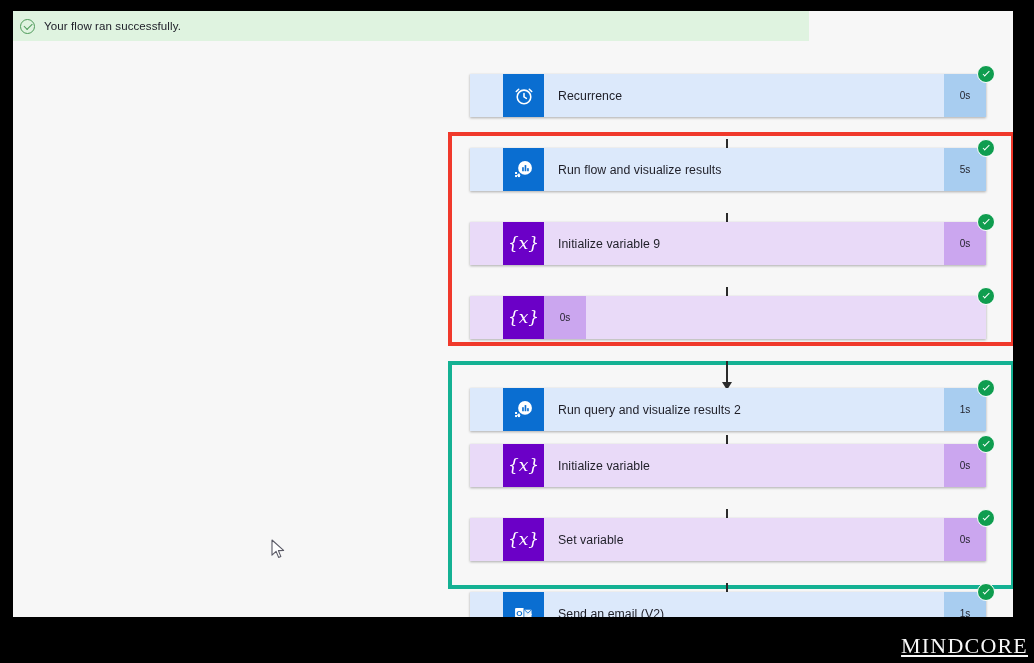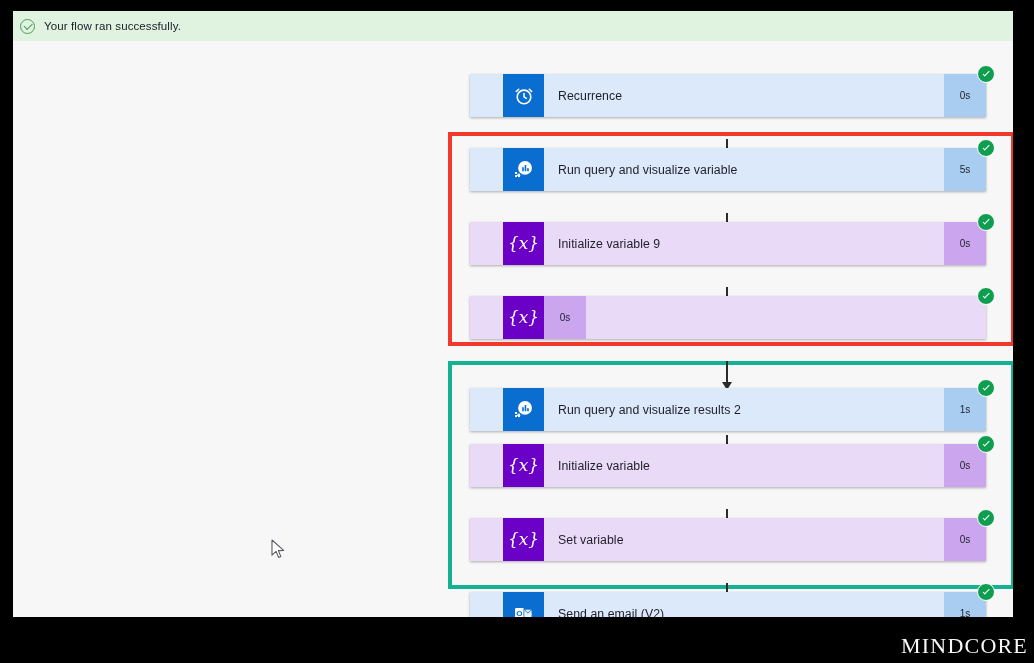--- a/index.html
+++ b/index.html
@@ -19,21 +19,21 @@
     position: absolute;
     left: 13px; top: 11px;
     width: 1000px; height: 606px;
     background: #f7f7f7;
     overflow: hidden;
   }
   
   #banner {
     position: absolute;
     left: 0; top: 0;
-    width: 1000px; height: 30px;
+    width: 796px; height: 30px;
     background: #dff3e0;
     display: flex;
     align-items: center;
     padding-left: 7px;
   }
   #banner .check-ring {
     width: 15px; height: 15px;
     border: 1.4px solid #4e9a5a;
     border-radius: 50%;
     position: relative;
@@ -184,20 +184,21 @@
 
   
   #watermark {
     position: absolute;
     right: 6px; bottom: 4px;
     font-family: "Liberation Serif", serif;
     font-size: 22px;
     letter-spacing: 1.2px;
     color: #ffffff;
     opacity: .97;
+    text-decoration: underline;
   }
 </style>
 </head>
 <body>
 
 <div id="screen">
 
   <div id="page">
 
     <div id="banner">
@@ -239,21 +240,21 @@
             <circle cx="13.6" cy="10.4" r="7.2" fill="#ffffff"></circle>
             <path d="M7.4 15.6 4.4 18.6 9 18.6Z" fill="#ffffff"></path>
             <rect x="10.6" y="9.6" width="1.7" height="4.2" fill="#0a6ed1"></rect>
             <rect x="13.2" y="7.4" width="1.7" height="6.4" fill="#0a6ed1"></rect>
             <rect x="15.8" y="10.6" width="1.7" height="3.2" fill="#0a6ed1"></rect>
             <rect x="3.2" y="17.8" width="2.1" height="2.1" fill="#ffffff"></rect>
             <rect x="6.2" y="17.8" width="2.1" height="2.1" fill="#ffffff"></rect>
             <rect x="3.2" y="14.6" width="2.1" height="2.1" fill="#ffffff"></rect>
           </svg>
         </div>
-        <div class="node-title">Run query and visualize variable</div>
+        <div class="node-title">Run flow and visualize results</div>
         <div class="node-duration">5s</div>
         <div class="badge-success">
             <i class="tick"></i>
           </div>
       </div>
 
       <div class="node purple" style="top:181px;">
         <div class="icon-box">
           <span class="ico-varx">{<i>x</i>}</span>
         </div>

